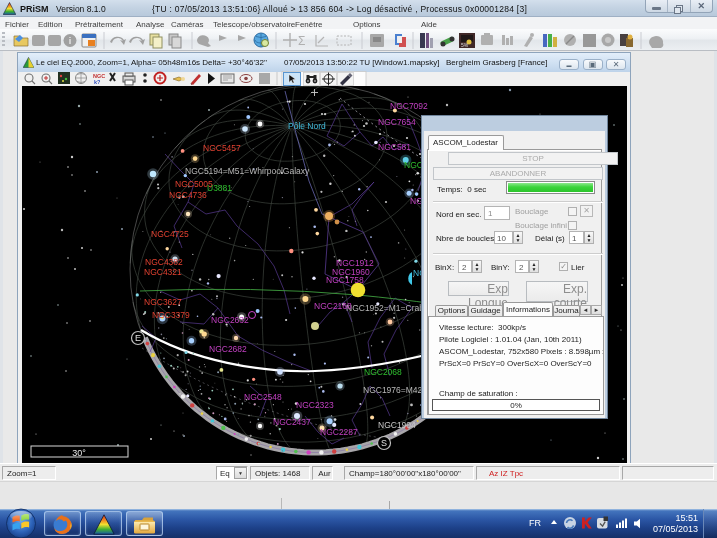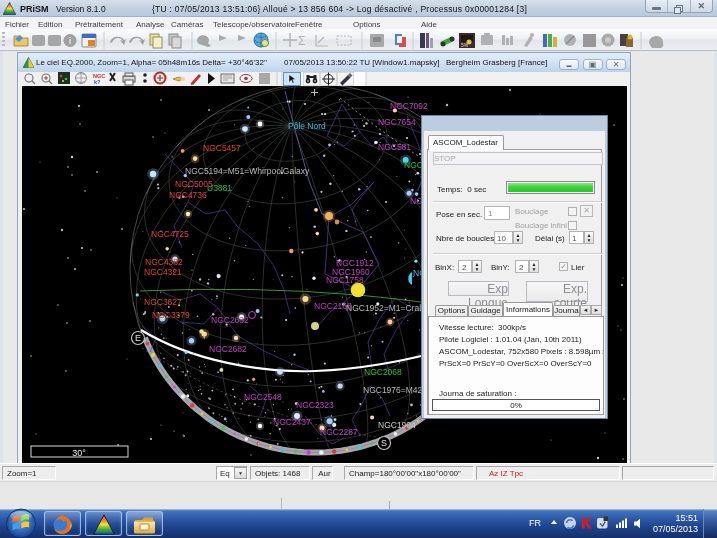--- a/index.html
+++ b/index.html
@@ -774,27 +774,28 @@
 <text x="185" y="104.5" font-size="8.5" fill="#2fbf2f" font-family="Liberation Sans">U3881</text>
 <rect x="9" y="360" width="97" height="11" fill="none" stroke="#d8d8d8" stroke-width="1"></rect>
 <text x="57" y="369.5" font-size="9" fill="#e8e8e8" text-anchor="middle" font-family="Liberation Sans">30°</text>
 </svg>
 </div>
 </div>
 <div class="abs" style="left:421px;top:115px;width:187px;height:304px;background:#bccde0;border:1px solid #70859c">
 <div class="abs" style="left:2px;top:15px;width:181px;height:287px;background:#f0f0f0">
 <div class="tab" style="left:4px;top:4px;width:76px;height:15px;background:#fcfcfc;z-index:2;line-height:14px;text-align:left;padding-left:4px;font-size:8px">ASCOM_Lodestar</div>
 <div class="abs" style="left:3px;top:18px;width:175px;height:266px;background:#f0f0f0;border:1px solid #9a9a9a;box-shadow:1px 1px 0 #fff inset"></div>
-<div class="abs" style="left:9px;top:21px;width:170px;height:13px;line-height:12px;background:#f2f2f2;border:1px solid #c2c6ca;color:#aaa;font-size:8px">STOP</div>
+<div class="abs" style="left:24px;top:21px;width:170px;height:13px;line-height:12px;background:#f2f2f2;border:1px solid #c2c6ca;color:#aaa;text-align:center;font-size:8px">STOP</div>
+<div class="abs" style="left:9px;top:35.5px;width:170px;height:13px;line-height:12px;background:#f2f2f2;border:1px solid #c2c6ca;color:#aaa;text-align:center;font-size:8px">ABANDONNER</div>
 <div class="lbl" style="left:13px;top:54px">Temps:&nbsp; 0 sec</div>
 <div class="abs" style="left:82px;top:50px;width:89px;height:13px;background:#fff;border:1px solid #8a8a8a;padding:1px">
         <div style="width:100%;height:100%;background:linear-gradient(180deg,#8be88b 0%,#3ad43a 45%,#2bc42b 100%)"></div>
       </div>
 <div class="abs" style="left:9px;top:70px;width:170px;height:2px;border-top:1px solid #cdcdcd;border-bottom:1px solid #fff"></div>
-<div class="lbl" style="left:12px;top:79px">Pose en sec.</div>
+<div class="lbl" style="left:12px;top:79px">Nord en sec.</div>
 <div class="inp" style="left:60px;top:75px;width:26px;height:14px;padding:2px 0 0 3px">1</div>
 <div class="glbl" style="left:91px;top:76px">Bouclage</div>
 <div class="cb" style="left:144px;top:76px"></div>
 <div class="abs" style="left:156px;top:74px;width:13px;height:12px;background:#f2f2f2;border:1px solid #b8b8b8;color:#a8a8a8;font-size:8px;text-align:center;line-height:10px">✕</div>
 <div class="glbl" style="left:91px;top:90px">Bouclage infini</div>
 <div class="cb" style="left:144px;top:90px"></div>
 <div class="lbl" style="left:12px;top:103px">Nbre de boucles</div>
 <div class="spin" style="left:70px;top:100px;width:19px;height:13px;padding:2px 0 0 2px">10</div>
 <div class="ud" style="left:89px;top:100px;height:13px">▲<br>▼</div>
 <div class="lbl" style="left:111px;top:103px">Délai (s)</div>
@@ -815,21 +816,21 @@
 <div class="tab" style="left:44px;top:174px;width:35px;height:11px;line-height:10px">Guidage</div>
 <div class="tab" style="left:79px;top:171px;width:50px;height:14px;line-height:13px;background:#fcfcfc;z-index:2">Informations</div>
 <div class="tab" style="left:129px;top:174px;width:27px;height:11px;line-height:10px;overflow:hidden">Journa</div>
 <div class="abs" style="left:156px;top:174px;width:11px;height:10px;background:linear-gradient(180deg,#f2f2f2,#ddd);border:1px solid #aaa;font-size:6px;text-align:center;line-height:9px;color:#333">◄</div>
 <div class="abs" style="left:167px;top:174px;width:11px;height:10px;background:linear-gradient(180deg,#f2f2f2,#ddd);border:1px solid #aaa;font-size:6px;text-align:center;line-height:9px;color:#333">►</div>
 <div class="abs" style="left:4px;top:185px;width:176px;height:99px;background:#fdfdfd;border:1px solid #9a9a9a;overflow:hidden">
 <div class="abs" style="left:10px;top:6px;font-size:8px;color:#222;white-space:nowrap">Vitesse lecture:&nbsp; 300kp/s</div>
 <div class="abs" style="left:10px;top:18px;font-size:8px;color:#222;white-space:nowrap">Pilote Logiciel : 1.01.04 (Jan, 10th 2011)</div>
 <div class="abs" style="left:10px;top:30px;font-size:8px;color:#222;white-space:nowrap">ASCOM_Lodestar, 752x580 Pixels : 8.598µm x 8</div>
 <div class="abs" style="left:10px;top:42px;font-size:8px;color:#222;white-space:nowrap">PrScX=0 PrScY=0 OverScX=0 OverScY=0</div>
-<div class="abs" style="left:10px;top:72px;font-size:8px;color:#222;white-space:nowrap">Journa de saturation :</div>
+<div class="abs" style="left:10px;top:72px;font-size:8px;color:#222;white-space:nowrap">Champ de saturation :</div>
 <div class="abs" style="left:3px;top:82px;width:168px;height:12px;background:#fff;border:1px solid #555;font-size:8px;text-align:center;line-height:11px;color:#222">0%</div>
 </div>
 </div>
   </div>
 <div class="abs" style="left:0;top:463px;width:717px;height:18px;background:#ededed;border-top:1px solid #fff">
 <div class="seg" style="left:2px;width:54px;text-align:left">Zoom=1</div>
 <div class="seg" style="left:250px;width:60px;text-align:left">Objets: 1468</div>
 <div class="seg" style="left:312px;width:21px;text-align:center">Aur</div>
 <div class="seg" style="left:344px;width:130px;text-align:left">Champ=180°00'00"x180°00'00"</div>
 <div class="seg" style="left:476px;width:144px;text-align:left"><span style="color:#d02020;margin-left:8px">Az IZ Tpc</span></div>

